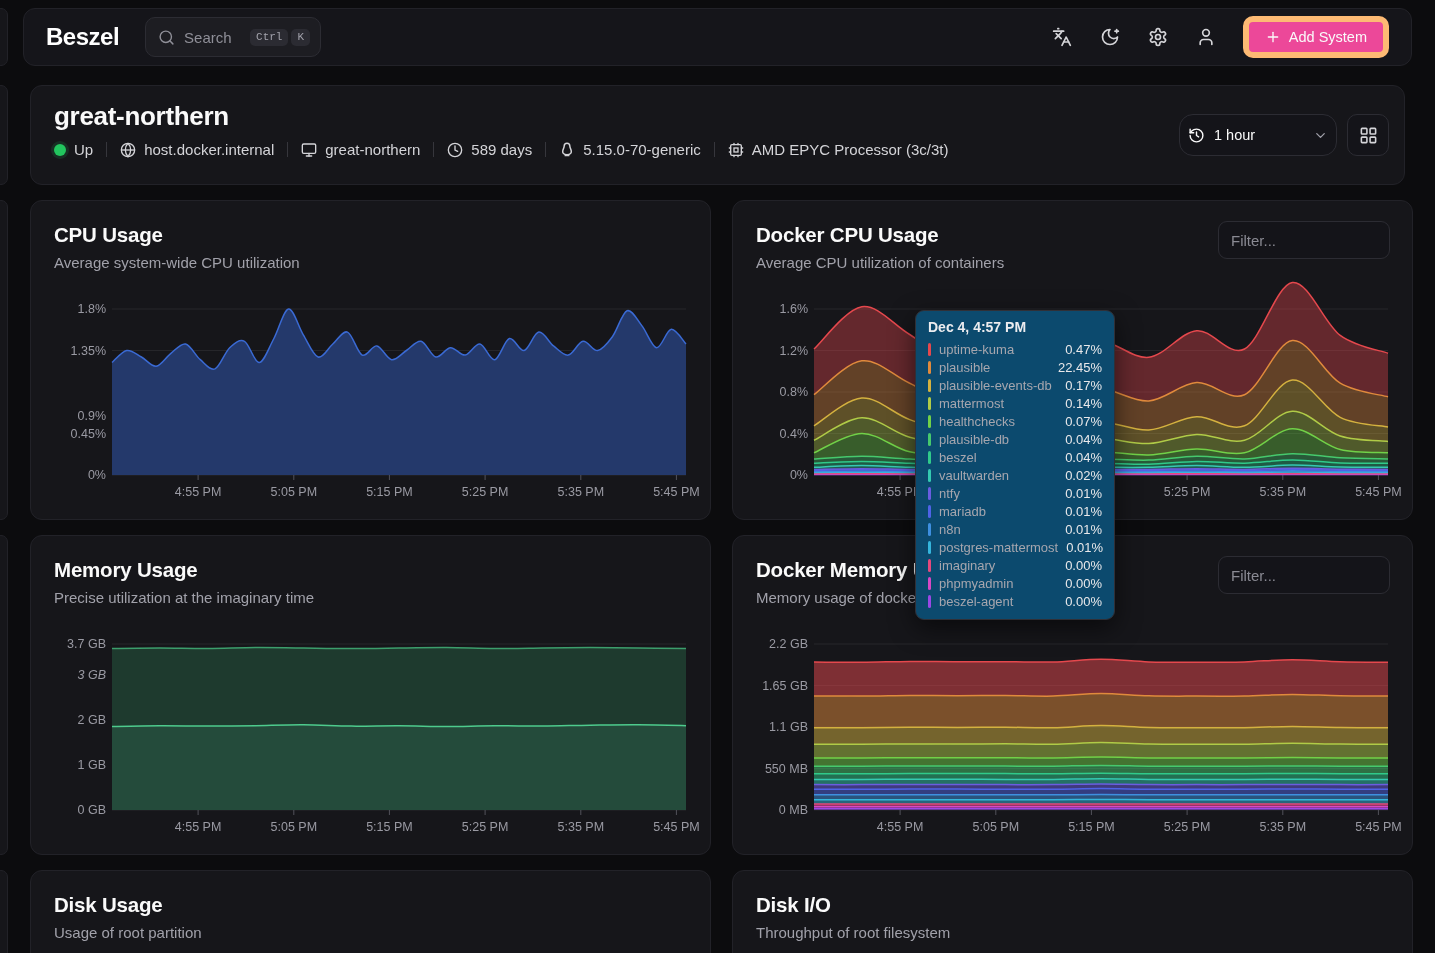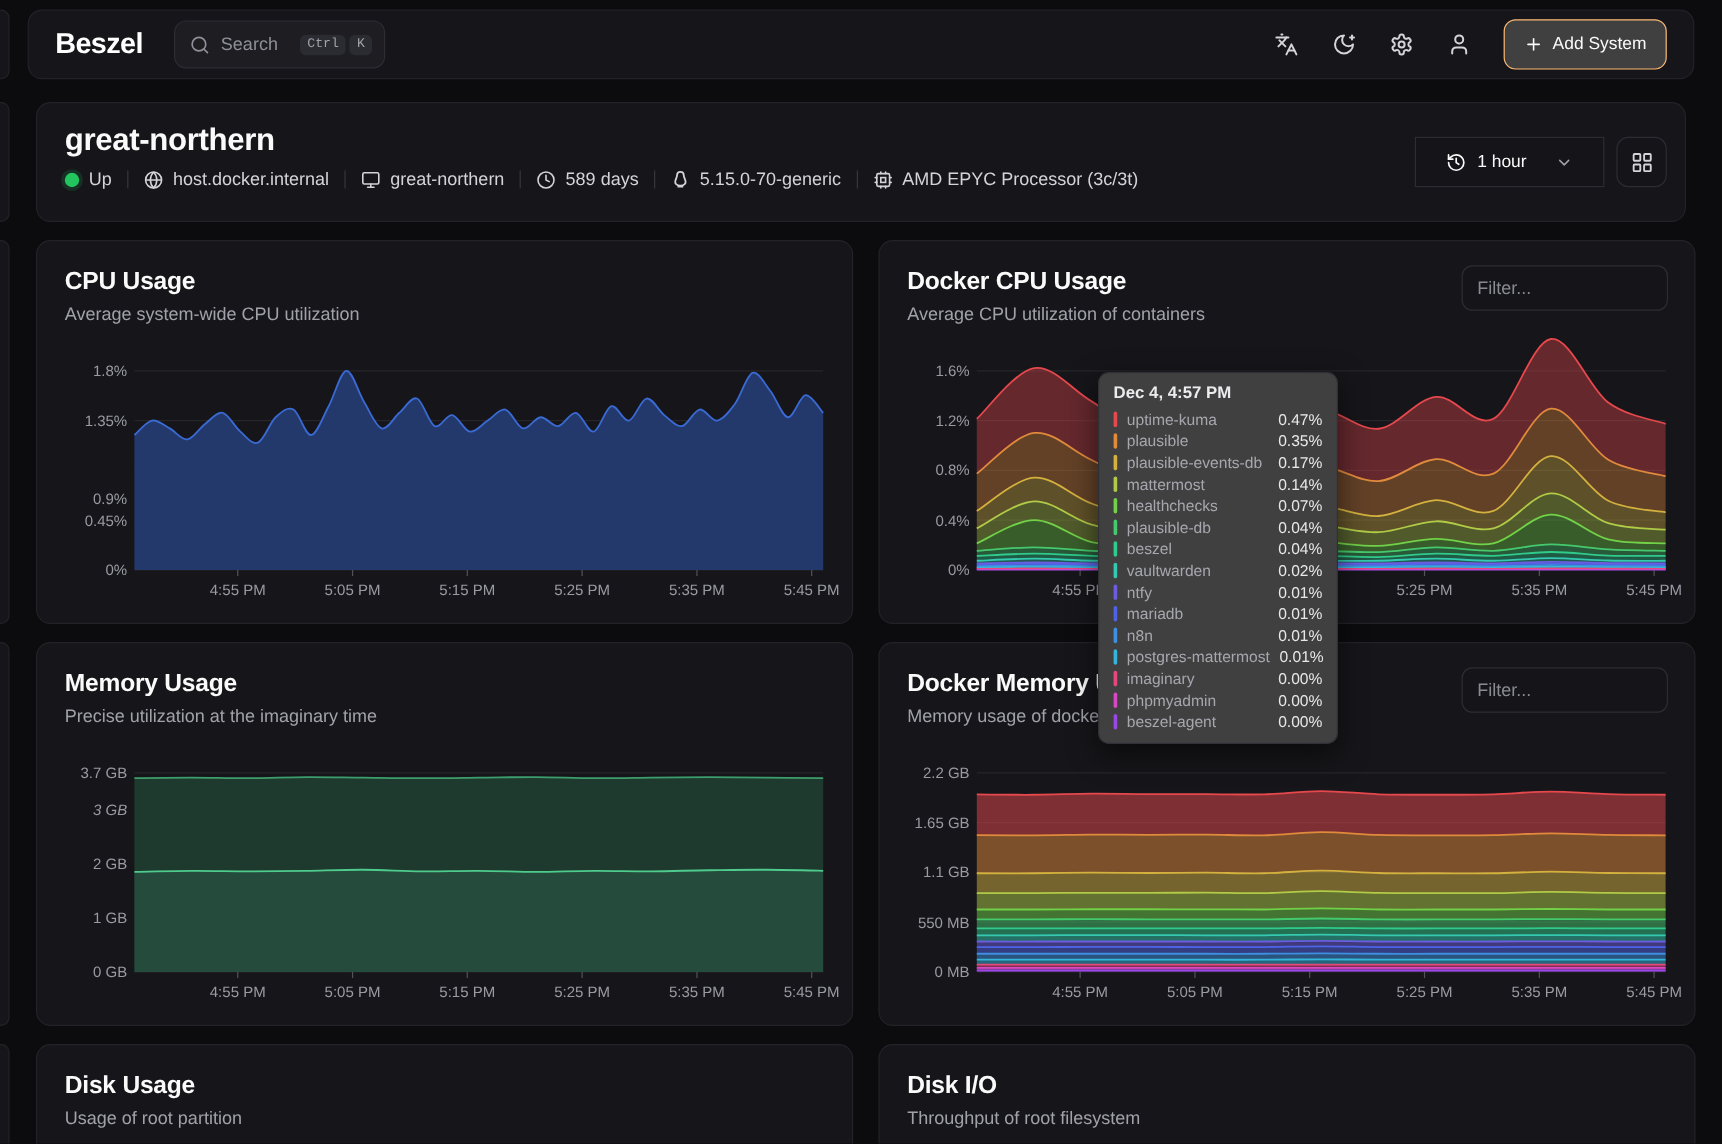--- a/index.html
+++ b/index.html
@@ -34,39 +34,39 @@
     font-family:"Liberation Mono", monospace; font-size:11px;
     padding:3px 6px; line-height:1;
   }
   .nav-right { margin-left:auto; display:flex; align-items:center; gap:10px; }
   .iconbtn {
     width:38px; height:38px; border-radius:9px; background:transparent; border:none;
     display:flex; align-items:center; justify-content:center; color:#d4d4d8; cursor:pointer;
   }
   .addbtn {
     display:flex; align-items:center; gap:8px; height:42px; padding:0 16px;
-    background:#404040; border:1px solid #fdba74; border-radius:10px;
+    background:#ec4899; border:6px solid #fdba74; border-radius:10px;
     color:#fafafa; font-size:14.5px; font-weight:500; cursor:pointer; margin-left:8px;
   }
 
   
   .header-card {
     position:absolute; left:30px; right:30px; top:85px; height:100px;
     background:#16161a; border:1px solid #222228; border-radius:12px;
     padding:15px 15px 0 23px;
   }
   .header-card h1 { font-size:26px; font-weight:700; letter-spacing:-0.3px; }
   .meta-row { display:flex; align-items:center; gap:13px; margin-top:9px; color:#d4d4d8; font-size:15px; }
   .meta-item { display:flex; align-items:center; gap:8px; }
   .sep { width:1px; height:15px; background:#36363c; }
   .status-dot { width:12px; height:12px; border-radius:50%; background:#22c55e; box-shadow:0 0 0 3px rgba(34,197,94,.15); }
   .header-controls { position:absolute; top:50%; transform:translateY(-50%); right:15px; display:flex; gap:10px; align-items:center; }
   .range-btn {
-    display:flex; align-items:center; gap:9px; height:42px; width:158px; padding:0 25px;
-    background:#141419; border:1px solid #2c2c33; border-radius:0; cursor:pointer;
+    display:flex; align-items:center; gap:9px; height:42px; width:158px; padding:0 8px;
+    background:#141419; border:1px solid #2c2c33; border-radius:14px; cursor:pointer;
     color:#fafafa; font-size:14.5px;
   }
   .range-btn .chev { margin-left:auto; color:#a1a1aa; }
   .grid-btn {
     width:42px; height:42px; background:#141419; border:1px solid #2c2c33; border-radius:10px;
     display:flex; align-items:center; justify-content:center; color:#d4d4d8; cursor:pointer;
   }
 
   
   .card {
@@ -85,21 +85,21 @@
   
   .chart { position:absolute; left:23px; right:22px; top:104px; height:196px; }
   .plot { position:absolute; left:58px; right:2px; top:4px; bottom:26px; }
   .plot svg { position:absolute; inset:0; overflow:visible; }
   .ylabel { position:absolute; width:52px; text-align:right; right:calc(100% - 52px); color:#9a9aa3; font-size:12.5px; }
   .xlabel { position:absolute; bottom:-24px; transform:translateX(-50%); color:#9a9aa3; font-size:12.5px; white-space:nowrap; }
 
   
   .tooltip {
     position:absolute; left:915px; top:310px; width:200px; z-index:60;
-    background:#404040; border:1px solid #303037; border-radius:9px;
+    background:#0c4a6e; border:1px solid #303037; border-radius:9px;
     padding:8px 12px 9px 12px; box-shadow:0 8px 24px rgba(0,0,0,.55);
   }
   .tooltip .ts { font-size:14px; font-weight:600; color:#ececef; margin-bottom:5px; }
   .tt-row { display:flex; align-items:center; gap:8px; height:18px; font-size:13px; }
   .tt-chip { width:3px; height:13px; border-radius:2px; flex:none; }
   .tt-name { color:#a6a6ae; white-space:nowrap; }
   .tt-val { margin-left:auto; color:#e8e8ea; font-variant-numeric:tabular-nums; }
 </style>
 </head>
 <body>
@@ -469,21 +469,21 @@
     <div class="ts">Dec 4, 4:57 PM</div>
     <div>
         <div class="tt-row">
           <span class="tt-chip" style="background: rgb(229, 72, 77);"></span>
           <span class="tt-name">uptime-kuma</span>
           <span class="tt-val">0.47%</span>
         </div>
         <div class="tt-row">
           <span class="tt-chip" style="background: rgb(224, 138, 60);"></span>
           <span class="tt-name">plausible</span>
-          <span class="tt-val">0.35%</span>
+          <span class="tt-val">22.45%</span>
         </div>
         <div class="tt-row">
           <span class="tt-chip" style="background: rgb(212, 177, 63);"></span>
           <span class="tt-name">plausible-events-db</span>
           <span class="tt-val">0.17%</span>
         </div>
         <div class="tt-row">
           <span class="tt-chip" style="background: rgb(176, 203, 71);"></span>
           <span class="tt-name">mattermost</span>
           <span class="tt-val">0.14%</span>

